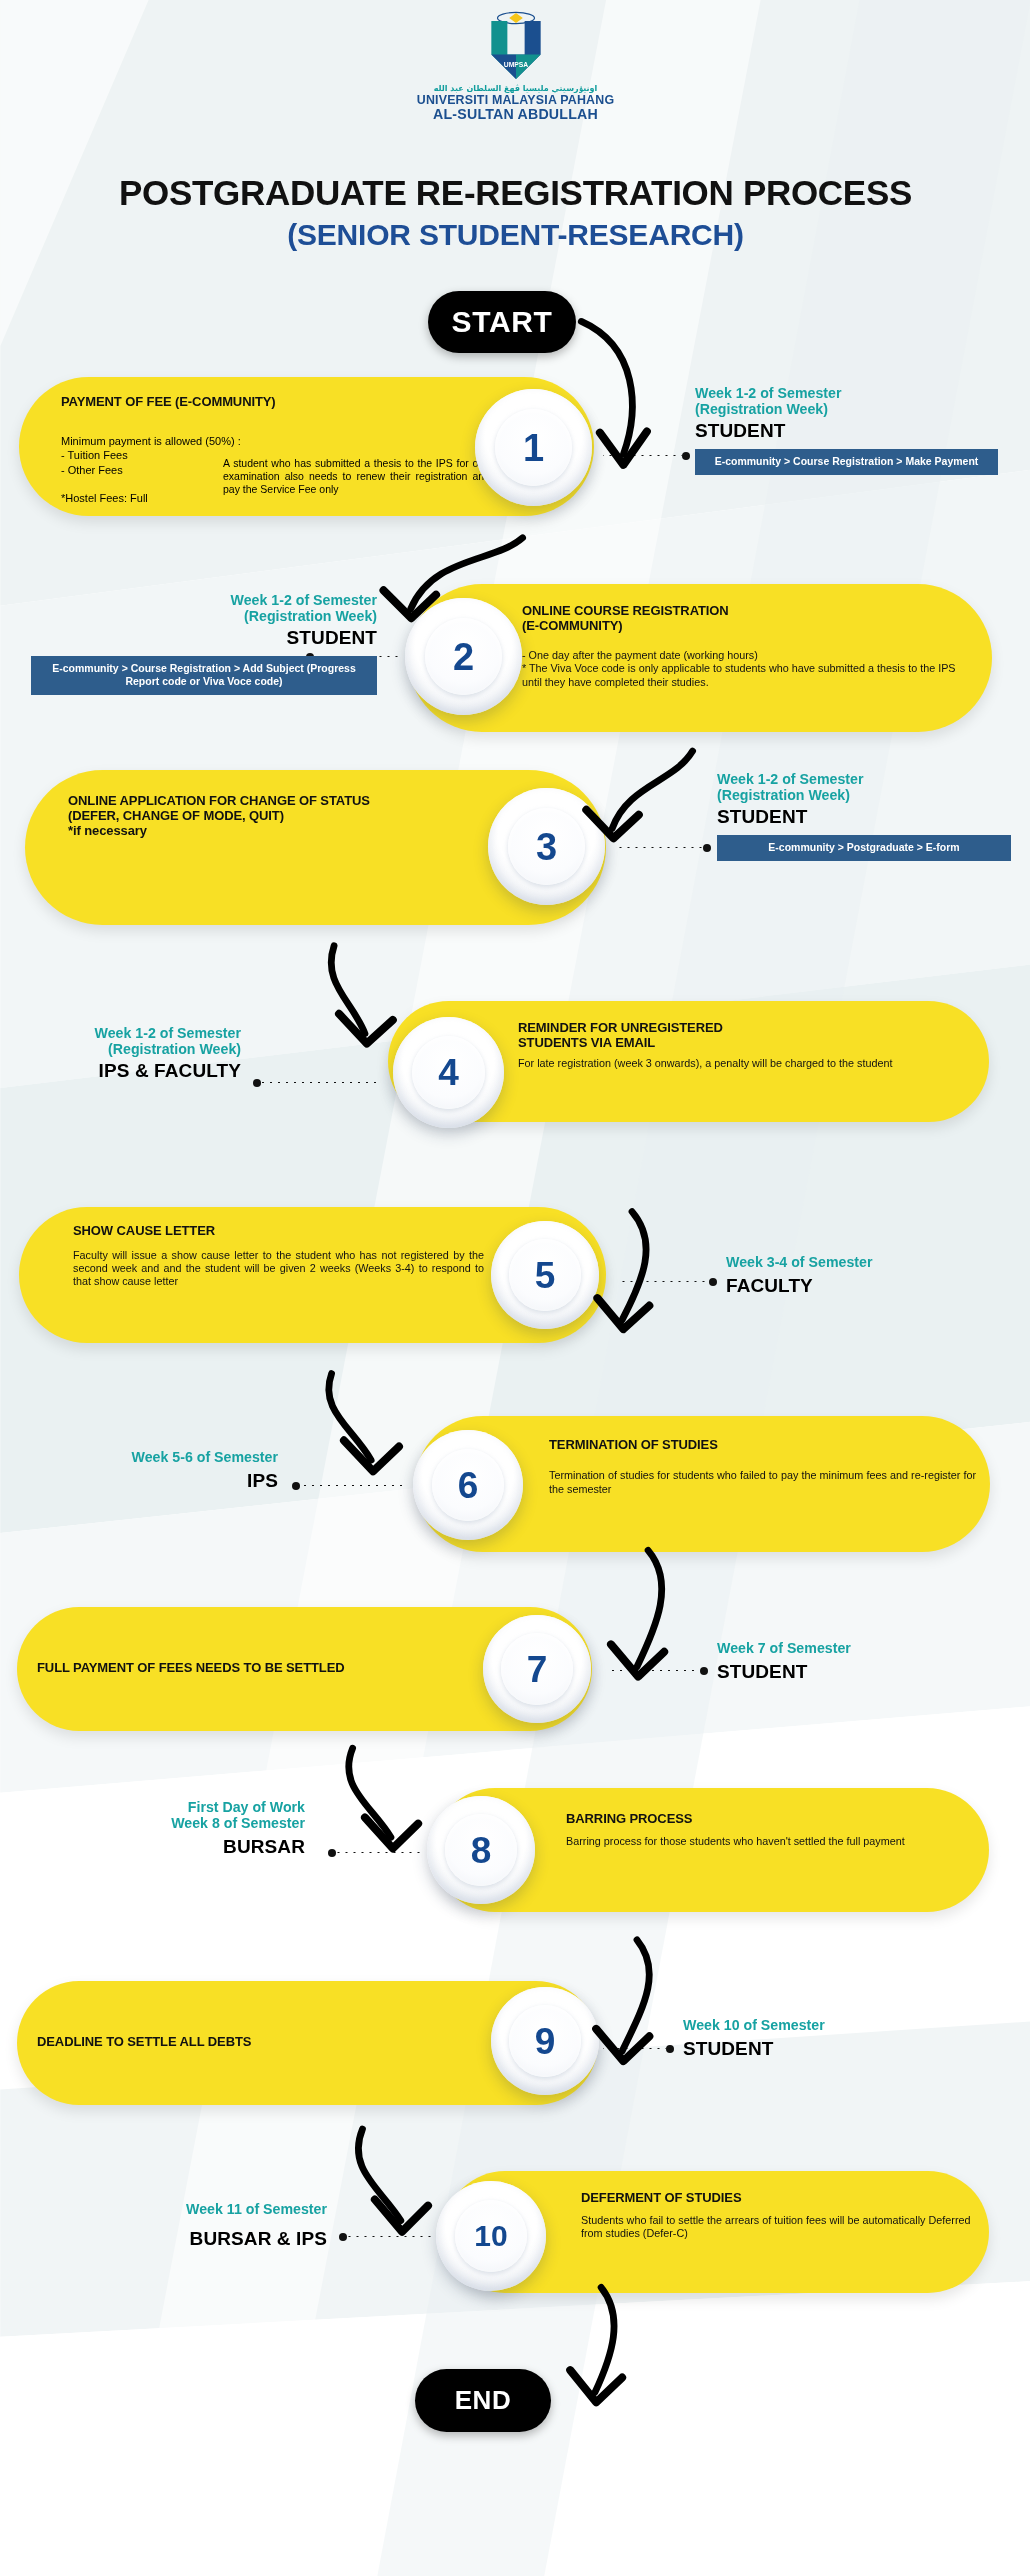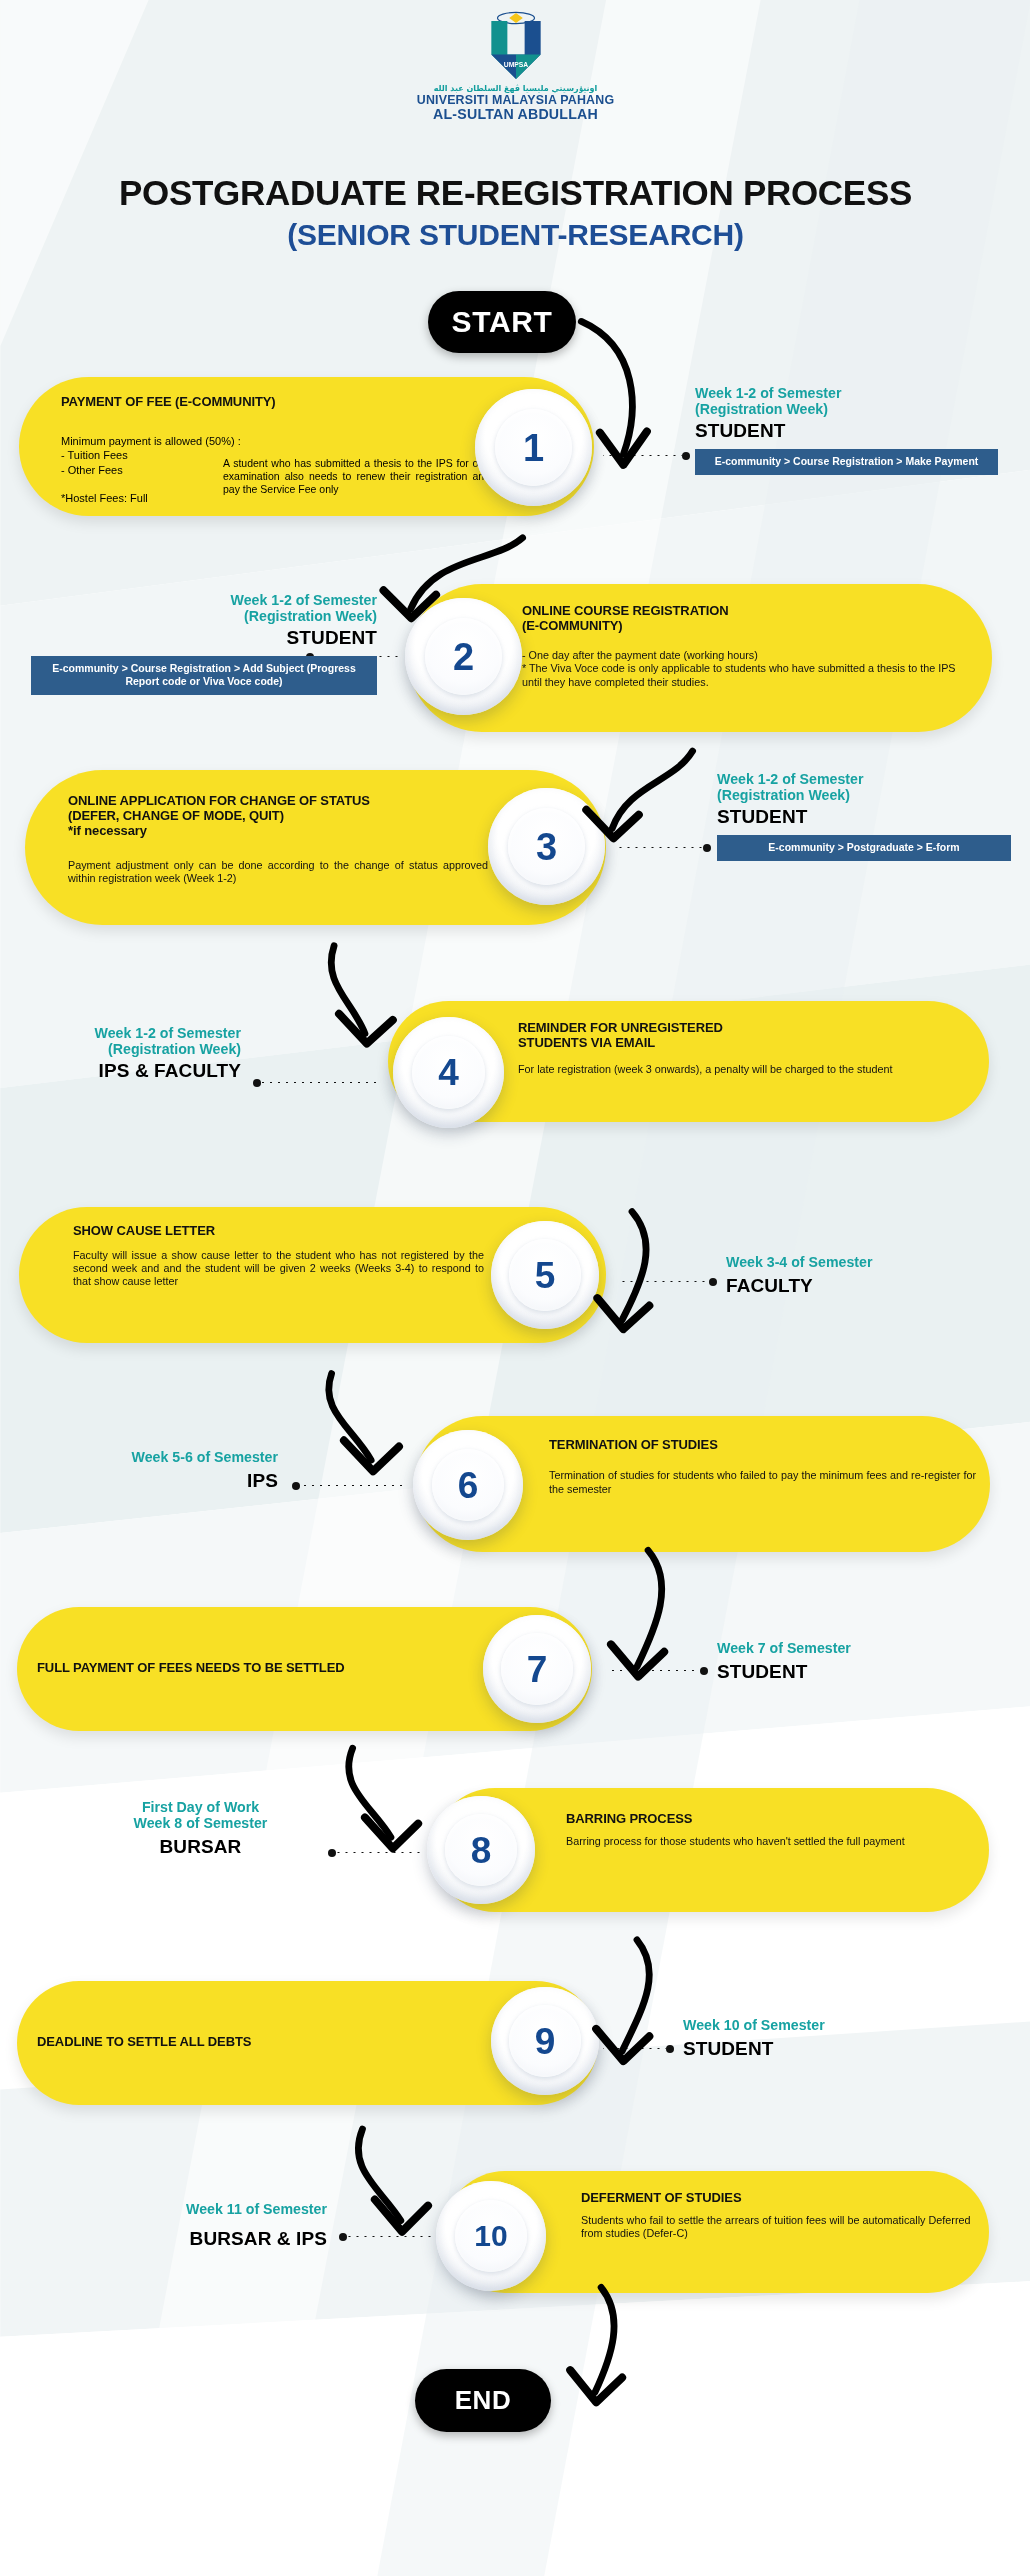--- a/index.html
+++ b/index.html
@@ -277,21 +277,20 @@
   </div>
 </div>
 
 <div class="step">
   <div class="pill" style="left:25px; top:770px; width:581px; height:155px;"></div>
 
   <div class="pill-body" style="left:68px; top:793px; width:433px;">
     <div class="pill-title" style="white-space:pre-line;">ONLINE APPLICATION FOR CHANGE OF STATUS
 (DEFER, CHANGE OF MODE, QUIT)
 *if necessary</div>
-    <div class="pill-text" style="width:420px; margin-top:21px;">Payment adjustment only can be done according to the change of status approved within registration week (Week 1-2)</div>
   </div>
 
   <div class="disc" style="left:488px; top:788px; width:117px; height:117px;">
     <span class="disc-num" style="font-size:38px;">3</span>
   </div>
 
   <div class="leader" style="left:618px; top:846px; width:93px;">
     <div class="dots"></div>
       <div class="knob"></div>
   </div>
@@ -303,21 +302,21 @@
     <div class="ann-path" style="width:294px;">E-community &gt; Postgraduate &gt; E-form</div>
   </div>
 </div>
 
 <div class="step">
   <div class="pill" style="left:388px; top:1001px; width:601px; height:121px;"></div>
 
   <div class="pill-body" style="left:518px; top:1020px; width:433px;">
     <div class="pill-title" style="white-space:pre-line;">REMINDER FOR UNREGISTERED
 STUDENTS VIA EMAIL</div>
-    <div class="pill-text nojust" style="width:427px; margin-top:13px;">For late registration (week 3 onwards), a penalty will be charged to the student</div>
+    <div class="pill-text nojust" style="width:427px; margin-top:7px;">For late registration (week 3 onwards), a penalty will be charged to the student</div>
   </div>
 
   <div class="disc" style="left:393px; top:1017px; width:111px; height:111px;">
     <span class="disc-num" style="font-size:37px;">4</span>
   </div>
 
   <div class="leader" style="left:253px; top:1081px; width:124px; flex-direction:row-reverse;">
     <div class="dots"></div>
       <div class="knob"></div>
   </div>
@@ -408,21 +407,21 @@
 
   <div class="disc" style="left:427px; top:1796px; width:108px; height:108px;">
     <span class="disc-num" style="font-size:37px;">8</span>
   </div>
 
   <div class="leader" style="left:328px; top:1851px; width:93px; flex-direction:row-reverse;">
     <div class="dots"></div>
       <div class="knob"></div>
   </div>
 
-  <div class="ann" style="left:80px; top:1800px; width:241px; text-align:center;">
+  <div class="ann" style="left:64px; top:1800px; width:241px; text-align:right;">
     <div class="ann-week">First Day of Work
 Week 8 of Semester</div>
     <div class="ann-actor" style="margin-top:3.7px;">BURSAR</div>
   </div>
 </div>
 
 <div class="step">
   <div class="pill" style="left:17.3px; top:1981px; width:581px; height:124px;"></div>
 
   <div class="pill-body" style="left:37px; top:2034px; width:445px;">

